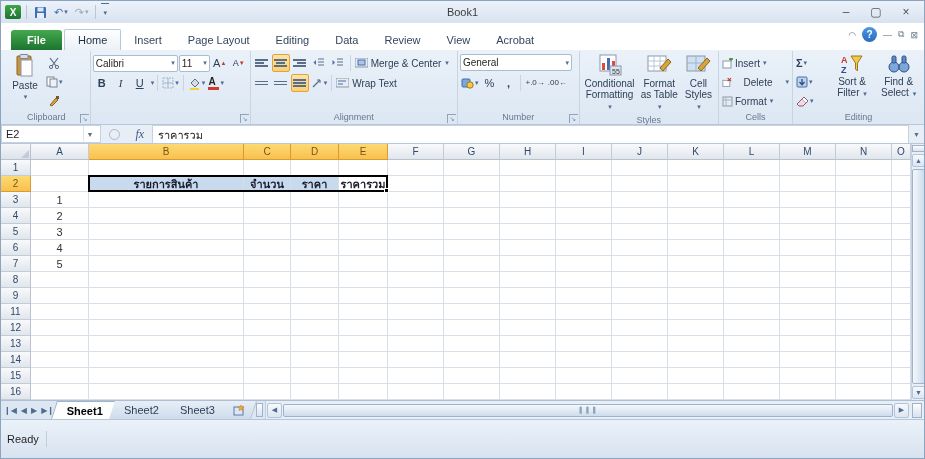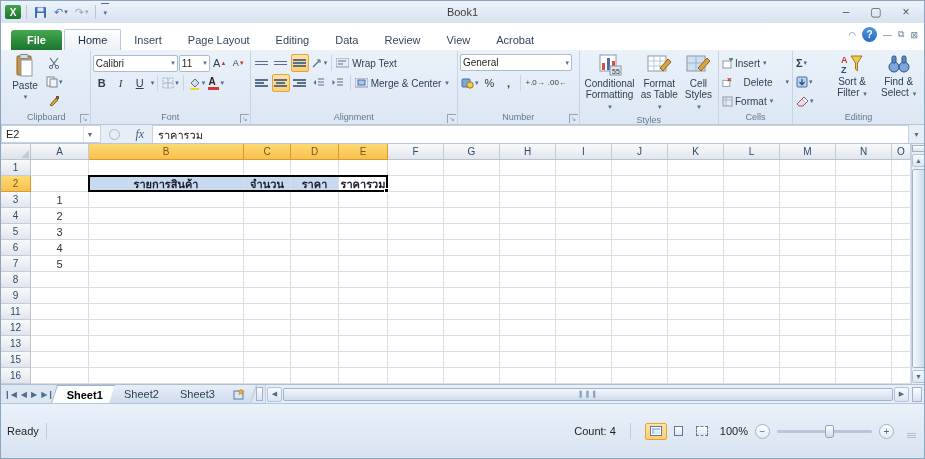--- a/index.html
+++ b/index.html
@@ -244,26 +244,69 @@
         </div>
         <div class="sbtn">
           <div class="stack">
               <b style="font-size:10px; line-height:9px; color:#1f1f1f">A</b>
               <i style="display:block;width:11px;height:3px;background:#d03b2f"></i>
             </div>
             <span class="dd">▾</span>
         </div>
       </div>
     </div>
-    <div class="group-label" style="margin-top:auto">Font</div>
     <div class="launcher">↘</div>
   </div>
 
   <div class="group" style="width:208px">
     <div class="col" style="gap:2px; padding-top:2px">
+      <div class="rowline">
+        <div class="sbtn">
+            <span class="alignicon l">
+              <i style="width:100%"></i>
+              <i></i>
+              <i style="width:100%"></i>
+            </span>
+          </div>
+        <div class="sbtn on">
+            <span class="alignicon c">
+              <i style="width:100%"></i>
+              <i></i>
+              <i style="width:100%"></i>
+            </span>
+          </div>
+        <div class="sbtn">
+            <span class="alignicon r">
+              <i style="width:100%"></i>
+              <i></i>
+              <i style="width:100%"></i>
+            </span>
+          </div>
+        <div class="sbtn">
+            <svg width="12" height="10" viewBox="0 0 12 10">
+              <path d="M5 1 H11 M5 4 H11 M5 7 H11" stroke="#5a6e88"></path>
+              <path d="M3 2 L0.5 4.5 L3 7 Z" fill="#4a6ea9"></path>
+            </svg>
+          </div>
+        <div class="sbtn">
+            <svg width="12" height="10" viewBox="0 0 12 10">
+              <path d="M5 1 H11 M5 4 H11 M5 7 H11" stroke="#5a6e88"></path>
+              <path d="M0.5 2 L3 4.5 L0.5 7 Z" fill="#4a6ea9"></path>
+            </svg>
+          </div>
+        <div class="vr"></div>
+        <div class="sbtn" style="font-size:10px; gap:3px">
+          <svg width="13" height="11" viewBox="0 0 13 11">
+              <rect x="0" y="0" width="13" height="9" fill="#e7ecf3" stroke="#8c98a8"></rect>
+              <rect x="3" y="2" width="7" height="5" fill="#aec6e8" stroke="#4a6ea9"></rect>
+            </svg>
+          <span>Merge &amp; Center</span>
+            <span class="dd">▾</span>
+        </div>
+      </div>
       <div class="rowline">
         <div class="sbtn">
             <span class="alignicon">
               <i style="width:100%"></i>
               <i style="width:100%"></i>
             </span>
           </div>
         <div class="sbtn">
             <span class="alignicon">
               <i style="width:100%"></i>
@@ -284,64 +327,20 @@
             </svg>
             <span class="dd">▾</span>
           </div>
         <div class="vr"></div>
         <div class="sbtn" style="font-size:10px; gap:3px">
           <svg width="13" height="11" viewBox="0 0 13 11">
               <rect x="0" y="0" width="13" height="9" fill="#e7ecf3" stroke="#8c98a8"></rect>
               <path d="M2 3 H10 M2 6 H7" stroke="#4a6ea9" stroke-width="1.2"></path>
             </svg>
           <span>Wrap Text</span>
-        </div>
-      </div>
-      <div class="rowline">
-        <div class="sbtn">
-            <span class="alignicon l">
-              <i style="width:100%"></i>
-              <i></i>
-              <i style="width:100%"></i>
-            </span>
-          </div>
-        <div class="sbtn on">
-            <span class="alignicon c">
-              <i style="width:100%"></i>
-              <i></i>
-              <i style="width:100%"></i>
-            </span>
-          </div>
-        <div class="sbtn">
-            <span class="alignicon r">
-              <i style="width:100%"></i>
-              <i></i>
-              <i style="width:100%"></i>
-            </span>
-          </div>
-        <div class="sbtn">
-            <svg width="12" height="10" viewBox="0 0 12 10">
-              <path d="M5 1 H11 M5 4 H11 M5 7 H11" stroke="#5a6e88"></path>
-              <path d="M3 2 L0.5 4.5 L3 7 Z" fill="#4a6ea9"></path>
-            </svg>
-          </div>
-        <div class="sbtn">
-            <svg width="12" height="10" viewBox="0 0 12 10">
-              <path d="M5 1 H11 M5 4 H11 M5 7 H11" stroke="#5a6e88"></path>
-              <path d="M0.5 2 L3 4.5 L0.5 7 Z" fill="#4a6ea9"></path>
-            </svg>
-          </div>
-        <div class="vr"></div>
-        <div class="sbtn" style="font-size:10px; gap:3px">
-          <svg width="13" height="11" viewBox="0 0 13 11">
-              <rect x="0" y="0" width="13" height="9" fill="#e7ecf3" stroke="#8c98a8"></rect>
-              <rect x="3" y="2" width="7" height="5" fill="#aec6e8" stroke="#4a6ea9"></rect>
-            </svg>
-          <span>Merge &amp; Center</span>
-            <span class="dd">▾</span>
         </div>
       </div>
     </div>
     <div class="group-label" style="margin-top:auto">Alignment</div>
     <div class="launcher">↘</div>
   </div>
 
   <div class="group" style="width:122px">
     <div class="col" style="gap:3px; padding-top:2px">
       <div class="combo" style="width:112px">
@@ -727,20 +726,38 @@
           <div class="cell" style="width: 56px;"></div>
           <div class="cell" style="width: 56px;"></div>
           <div class="cell" style="width: 56px;"></div>
           <div class="cell" style="width: 56px;"></div>
           <div class="cell" style="width: 56px;"></div>
           <div class="cell" style="width: 56px;"></div>
           <div class="cell" style="width: 56px;"></div>
           <div class="cell" style="width: 19px;"></div>
         </div>
         <div class="grow">
+          <div class="rhdr">14</div>
+          <div class="cell" style="width: 58px;"></div>
+          <div class="cell" style="width: 155px;"></div>
+          <div class="cell" style="width: 47px;"></div>
+          <div class="cell" style="width: 48px;"></div>
+          <div class="cell" style="width: 49px;"></div>
+          <div class="cell" style="width: 56px;"></div>
+          <div class="cell" style="width: 56px;"></div>
+          <div class="cell" style="width: 56px;"></div>
+          <div class="cell" style="width: 56px;"></div>
+          <div class="cell" style="width: 56px;"></div>
+          <div class="cell" style="width: 56px;"></div>
+          <div class="cell" style="width: 56px;"></div>
+          <div class="cell" style="width: 56px;"></div>
+          <div class="cell" style="width: 56px;"></div>
+          <div class="cell" style="width: 19px;"></div>
+        </div>
+        <div class="grow">
           <div class="rhdr">15</div>
           <div class="cell" style="width: 58px;"></div>
           <div class="cell" style="width: 155px;"></div>
           <div class="cell" style="width: 47px;"></div>
           <div class="cell" style="width: 48px;"></div>
           <div class="cell" style="width: 49px;"></div>
           <div class="cell" style="width: 56px;"></div>
           <div class="cell" style="width: 56px;"></div>
           <div class="cell" style="width: 56px;"></div>
           <div class="cell" style="width: 56px;"></div>
@@ -809,39 +826,13 @@
     <div class="hs-arrow">◀</div>
     <div class="hs-thumb">❚❚❚</div>
     <div class="hs-arrow">▶</div>
     <div class="hs-split"></div>
   </div>
 </div>
 
 <div class="statusbar">
   <span>Ready</span>
   <div class="status-sep"></div>
-  <div class="status-right">
-    <span>Count: 4</span>
-    <div class="status-sep"></div>
-    <div class="viewbtns">
-      <div class="viewbtn on">
-          <div class="vb-ic" style="background:linear-gradient(#fff,#cfe0f2); box-shadow:inset 0 0 0 1px #fff, inset 3px 3px #aec6e8;"></div>
-        </div>
-      <div class="viewbtn">
-          <div class="vb-ic" style="width:9px"></div>
-        </div>
-      <div class="viewbtn">
-          <div class="vb-ic" style="border-style:dashed"></div>
-        </div>
-    </div>
-    <span>100%</span>
-    <div class="zoombtn">−</div>
-    <div class="ztrack">
-        <div class="zthumb"></div>
-      </div>
-    <div class="zoombtn">+</div>
-    <div class="grip">
-        <i style="background:#aebfd3"></i>
-        <i style="background:#aebfd3"></i>
-        <i style="background:#aebfd3"></i>
-      </div>
-  </div>
 </div>
 
 </body></html>

